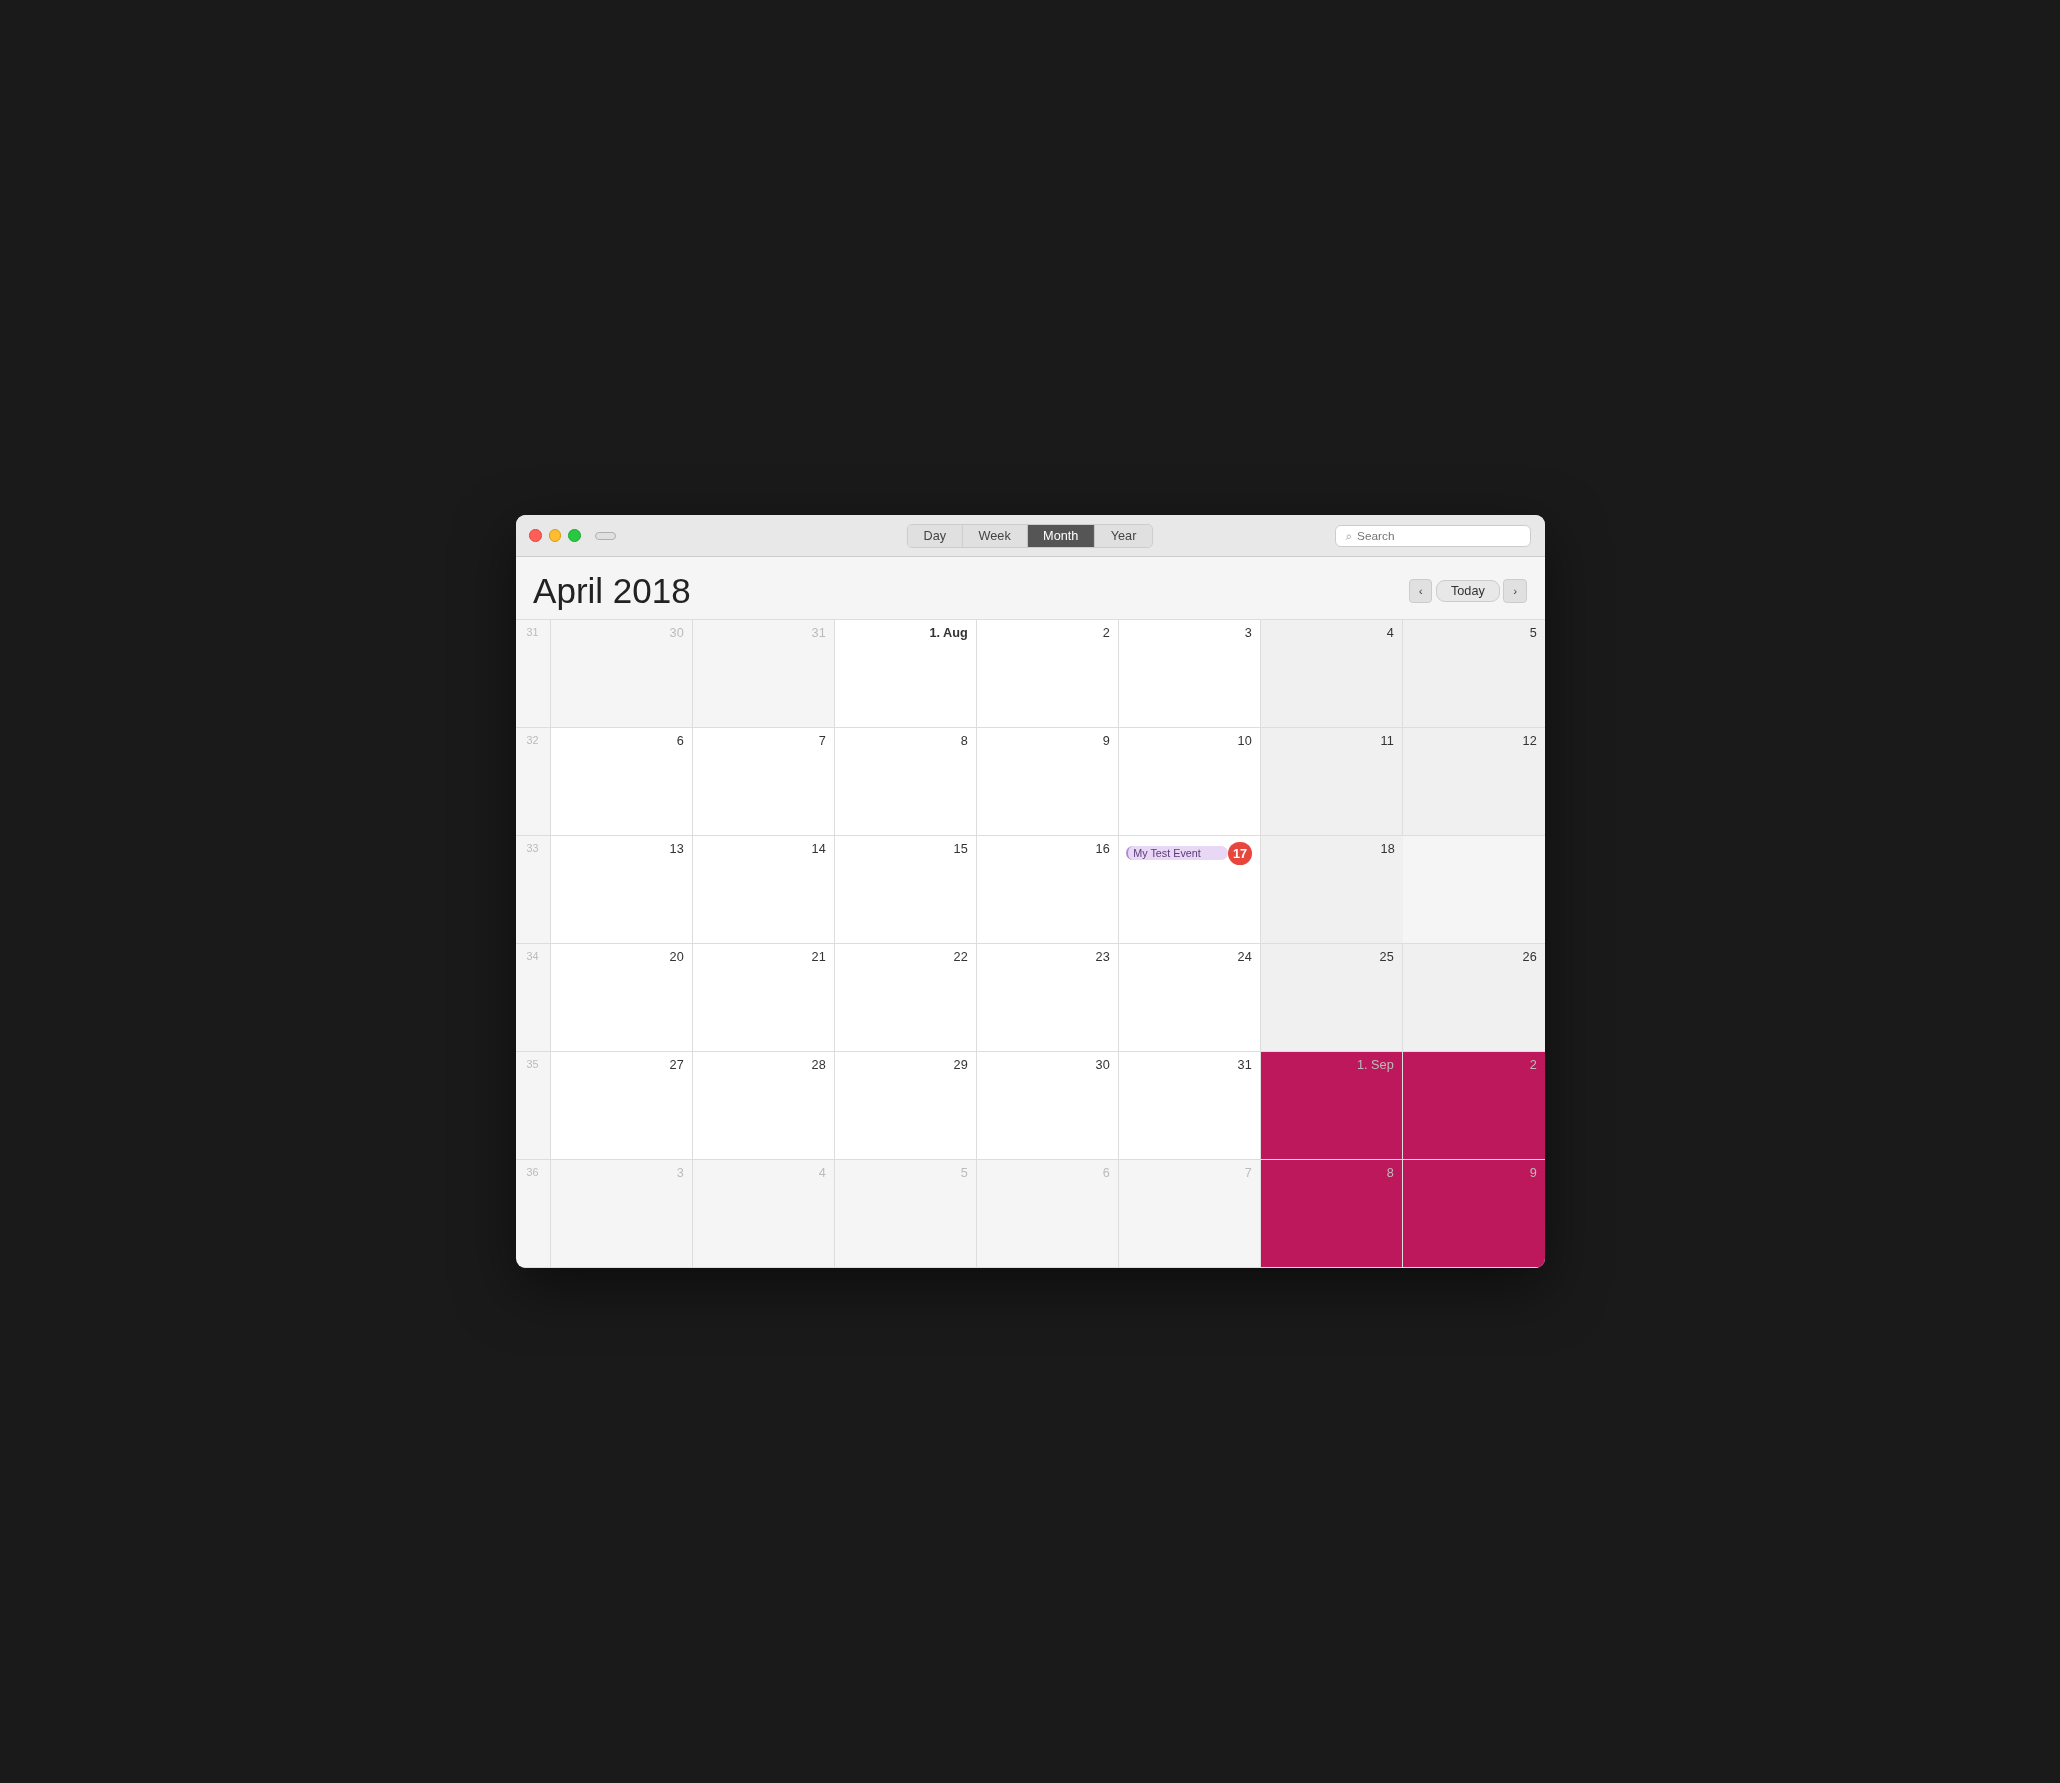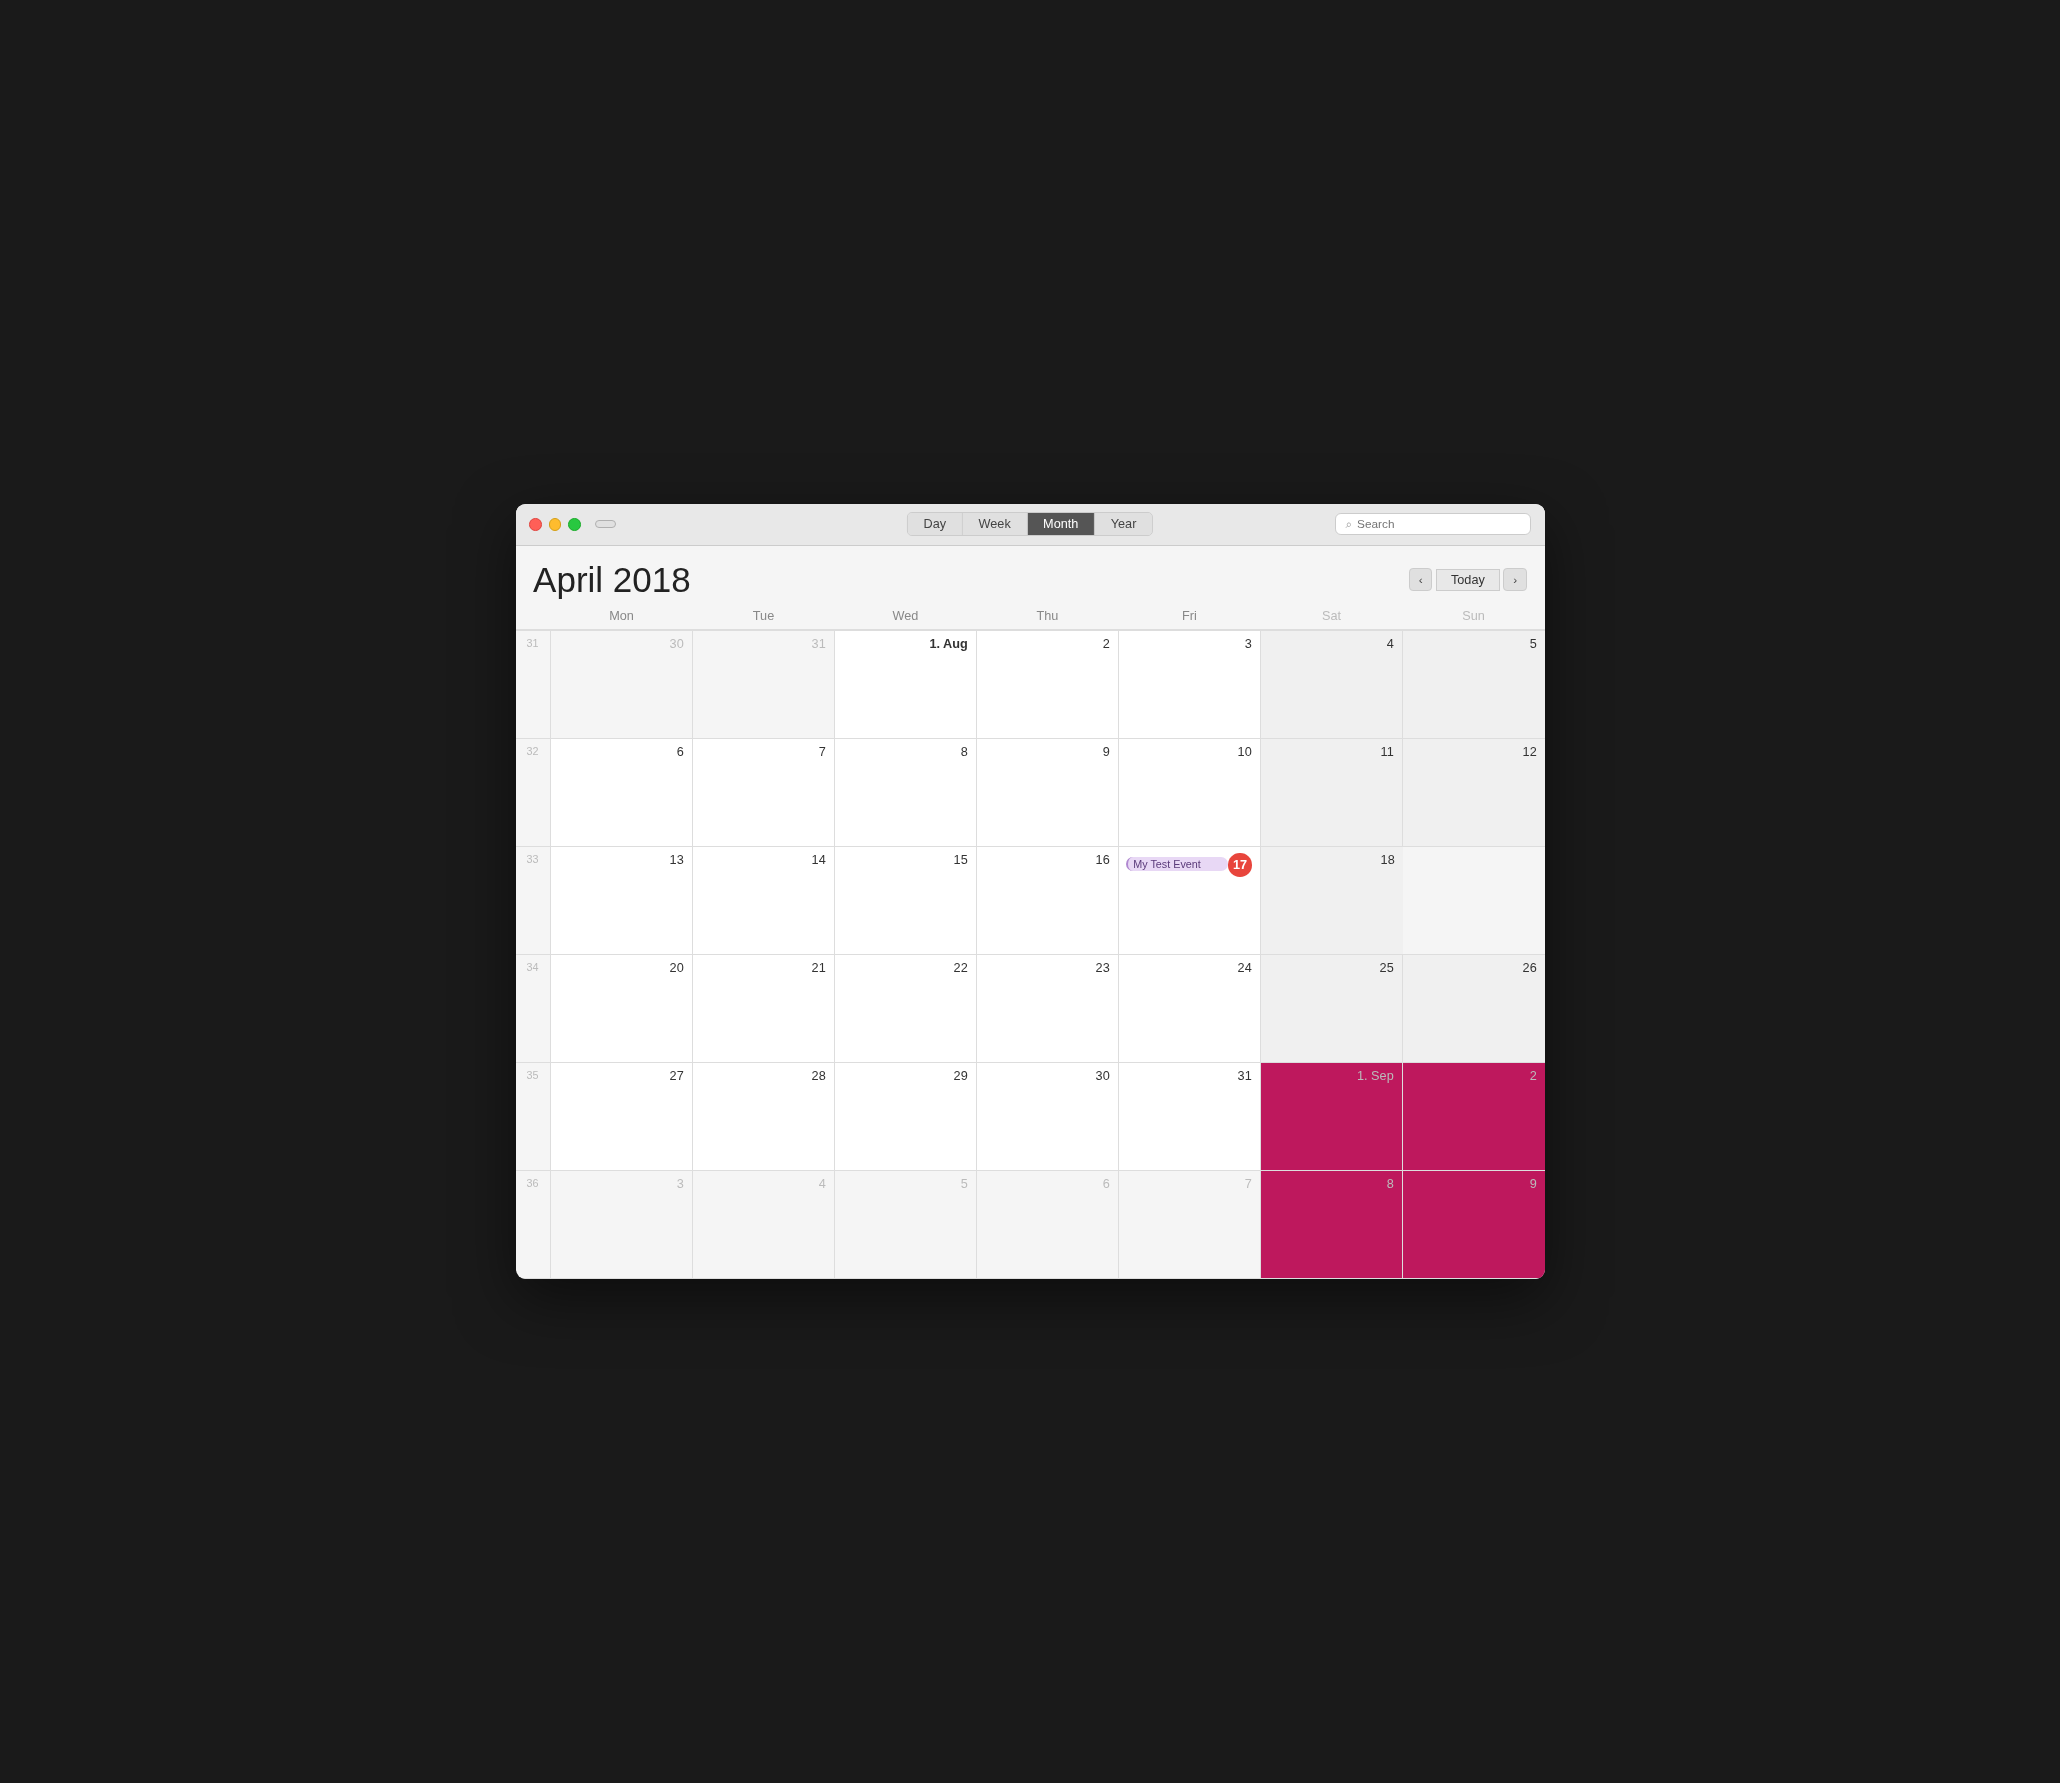--- a/index.html
+++ b/index.html
@@ -153,21 +153,21 @@
       align-items: center;
       justify-content: center;
       cursor: pointer;
       font-size: 11.8px;
       color: #444;
     }
 
     .today-btn {
       background: #e8e8e8;
       border: 1px solid #ccc;
-      border-radius: 0;
+      border-radius: 9px;
       padding: 2.9px 13.7px;
       font-size: 12.7px;
       color: #333;
       cursor: pointer;
     }
 
     .day-headers {
       display: grid;
       grid-template-columns: 35px repeat(7, 1fr);
       border-bottom: 1px solid #ddd;
@@ -294,30 +294,20 @@
 
   <div class="calendar-header">
     <div class="month-title"><span>April</span> <span style="font-weight:200">2018</span></div>
     <div class="nav-controls">
       <button class="nav-btn">‹</button>
       <button class="today-btn">Today</button>
       <button class="nav-btn">›</button>
     </div>
   </div>
 
-  <div class="day-headers">
-    <div class="week-num-header"></div>
-    <div class="day-header">Mon</div>
-    <div class="day-header">Tue</div>
-    <div class="day-header">Wed</div>
-    <div class="day-header">Thu</div>
-    <div class="day-header">Fri</div>
-    <div class="day-header weekend">Sat</div>
-    <div class="day-header weekend">Sun</div>
-  </div>
 
   <div class="calendar-grid" id="calendar-grid">
   <div class="calendar-row">
         <div class="week-num">31</div>
         <div class="calendar-cell other-month">
           <span class="day-number other">30</span>
         </div>
         <div class="calendar-cell other-month">
           <span class="day-number other">31</span>
         </div>

